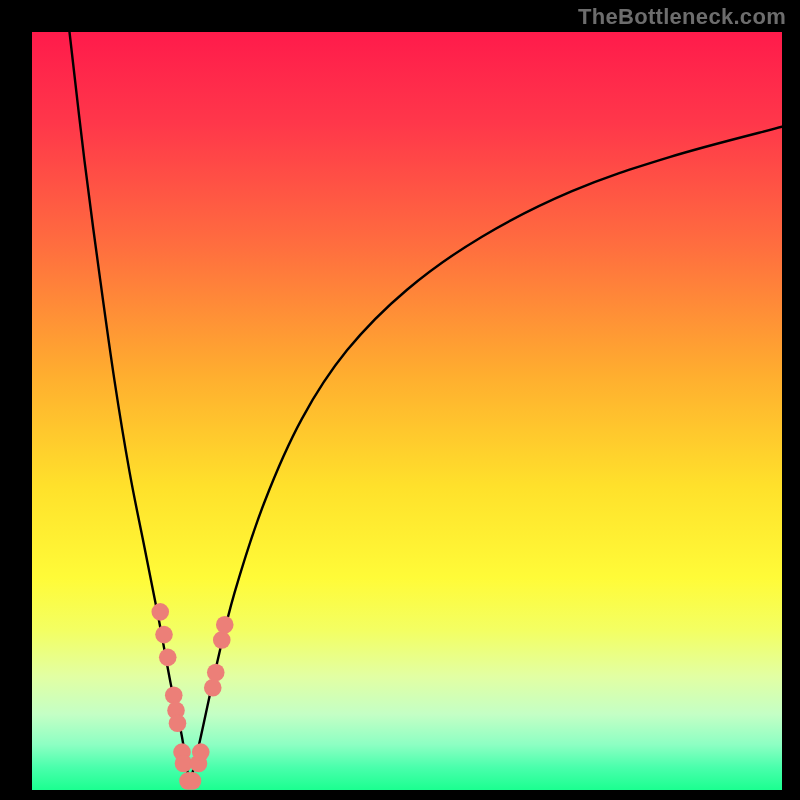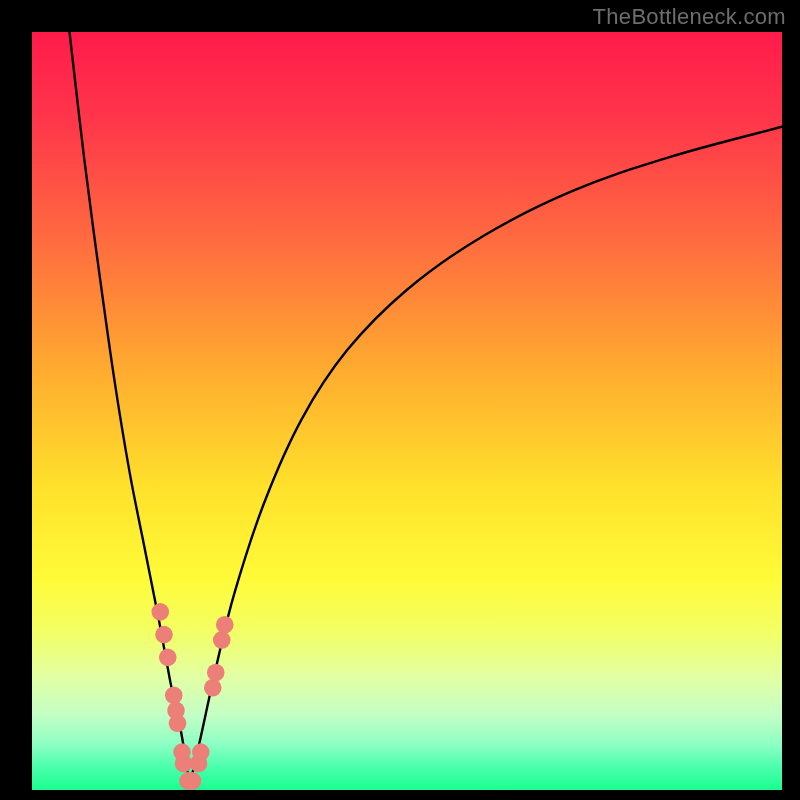--- a/index.html
+++ b/index.html
@@ -26,21 +26,21 @@
   .gradient {
     position: absolute;
     inset: 0;
   }
   .watermark {
     position: absolute;
     top: 4px;
     right: 14px;
     color: #6d6d6d;
     font-size: 22px;
-    font-weight: 400;
+    font-weight: 700;
     letter-spacing: 0.3px;
     user-select: none;
   }
   svg.curve {
     position: absolute;
     inset: 0;
     width: 100%;
     height: 100%;
   }
 </style>

